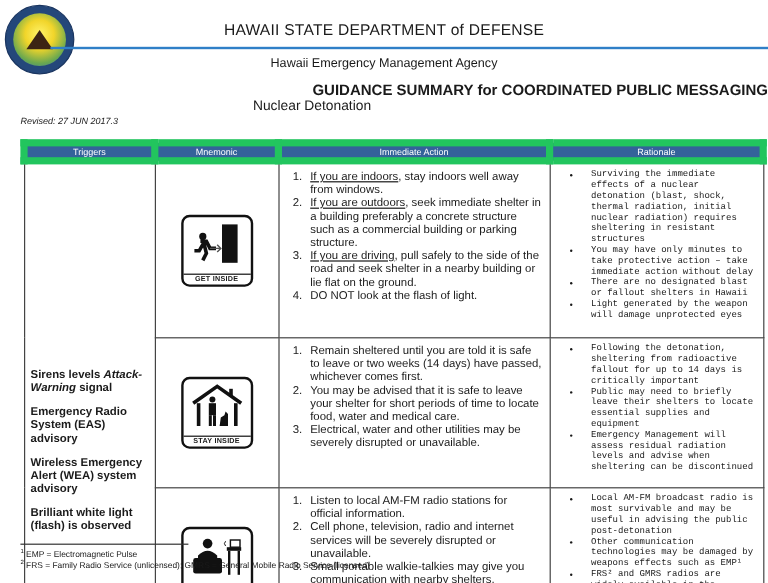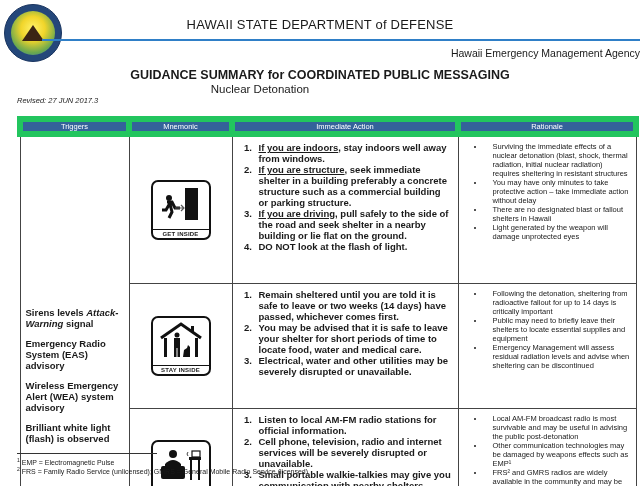--- a/index.html
+++ b/index.html
@@ -2,38 +2,38 @@
 <html><head>
 <meta charset="utf-8">
 <style>
   html, body { margin:0; padding:0; background:#fff; }
   body { width:640px; height:486px; position:relative; overflow:hidden; font-family:"Liberation Sans", sans-serif; color:#1a1a1a; }
   .seal { position:absolute; left:4px; top:4px; width:56px; height:56px; border-radius:50%; background:#24477a; overflow:hidden; border:1px solid #1a3560; }
   .seal-inner { position:absolute; left:6px; top:6px; width:44px; height:44px; border-radius:50%; background:radial-gradient(circle at 50% 40%, #fff36a 0%, #f1d52a 35%, #6aa84f 70%, #2b73b8 100%); }
   .seal-mtn { position:absolute; left:17px; top:20px; width:0; height:0; border-left:11px solid transparent; border-right:11px solid transparent; border-bottom:16px solid #3b2414; }
   .header-rule { position:absolute; left:42px; top:39px; width:598px; height:2px; background:#2f7fc7; }
   .dept { position:absolute; left:0; width:640px; top:17px; text-align:center; font-size:13px; letter-spacing:0.2px; }
-  .agency { position:absolute; left:0; width:640px; top:47px; text-align:right; font-size:10.5px; }
-  .gtitle { position:absolute; left:0; width:640px; top:68px; text-align:center; font-size:12.5px; font-weight:bold; }
+  .agency { position:absolute; left:0; width:640px; top:47px; text-align:center; font-size:10.5px; }
+  .gtitle { position:absolute; left:0; width:640px; top:68px; text-align:right; font-size:12.5px; font-weight:bold; }
   .gsub { position:absolute; left:0; width:520px; top:83px; text-align:center; font-size:11.5px; }
   .revised { position:absolute; left:17px; top:96px; font-size:7.5px;font-style:italic; }
 
   table.guide { position:absolute; left:17px; top:116px; width:616px; border-collapse:collapse; table-layout:fixed; }
   table.guide th { background:#34629a; color:#fff; font-size:7.5px; font-weight:normal; height:9px; padding:0; border:6px solid #22c55e; line-height:9px; }
   table.guide td { border:1px solid #444; vertical-align:top; padding:0; }
   .trig-cell { vertical-align:bottom !important; padding:0 4px 0 5px !important; }
   .trig { font-size:9.5px; font-weight:bold; line-height:11px; margin-bottom:9px; }
   .trig em { font-style:italic; }
   .icon-cell { text-align:center; vertical-align:middle !important; }
   .icon-box { display:inline-block; width:56px; height:56px; border:2px solid #111; border-radius:7px; position:relative; background:#fff; }
   .icon-label { position:absolute; left:0; right:0; bottom:1px; font-size:6px; font-weight:bold; text-align:center; border-top:1.5px solid #111; padding-top:1px; letter-spacing:0.2px; }
   ol.act { margin:5px 6px 0 0; padding-left:22px; font-size:9.5px; line-height:11px; }
-  ol.act li { margin-bottom:0px; padding-left:4px;font-weight:bold; }
+  ol.act li { margin-bottom:0px; padding-left:4px; }
   ol.act .u { text-decoration:underline; }
-  ul.rat { margin:5px 6px 0 0; padding-left:26px; font-size:7.5px; line-height:9px; }
+  ul.rat { margin:5px 6px 0 0; padding-left:26px; font-size:7.5px; line-height:9px;font-family:Liberation Mono, monospace; }
   ul.rat li { padding-left:8px; margin-bottom:0; }
   .fn-rule { position:absolute; left:17px; top:453px; width:140px; height:1px; background:#333; }
   .fn { position:absolute; left:17px; font-size:7px; }
   .fn sup { font-size:5px; }
 </style>
 </head>
 <body>
 
 <div class="seal">
   <div class="seal-inner"></div>
@@ -78,21 +78,21 @@
             <circle cx="16" cy="16" r="3" fill="#111"></circle>
             <path d="M14 20 L19 20 L22 26 L27 26 M17 21 L13 28 L9 28 M17 22 L19 30 L16 36" stroke="#111" stroke-width="3" fill="none"></path>
             <path d="M22 26 L31 26 M28 23 L31 26 L28 29" stroke="#555" stroke-width="1.2" fill="none"></path>
           </svg>
           <div class="icon-label">GET INSIDE</div>
         </div>
       </td>
       <td>
         <ol class="act">
           <li><span class="u">If you are indoors</span><span>, stay indoors well away from windows.</span></li>
-          <li><span class="u">If you are structure</span><span>, seek immediate shelter in a building preferably a concrete structure such as a commercial building or parking structure.</span></li>
+          <li><span class="u">If you are outdoors</span><span>, seek immediate shelter in a building preferably a concrete structure such as a commercial building or parking structure.</span></li>
           <li><span class="u">If you are driving</span><span>, pull safely to the side of the road and seek shelter in a nearby building or lie flat on the ground.</span></li>
           <li><span> DO NOT look at the flash of light.</span></li>
         </ol>
       </td>
       <td>
         <ul class="rat">
           <li>Surviving the immediate effects of a nuclear detonation (blast, shock, thermal radiation, initial nuclear radiation) requires sheltering in resistant structures</li>
           <li>You may have only minutes to take protective action – take immediate action without delay</li>
           <li>There are no designated blast or fallout shelters in Hawaii</li>
           <li>Light generated by the weapon will damage unprotected eyes</li>

